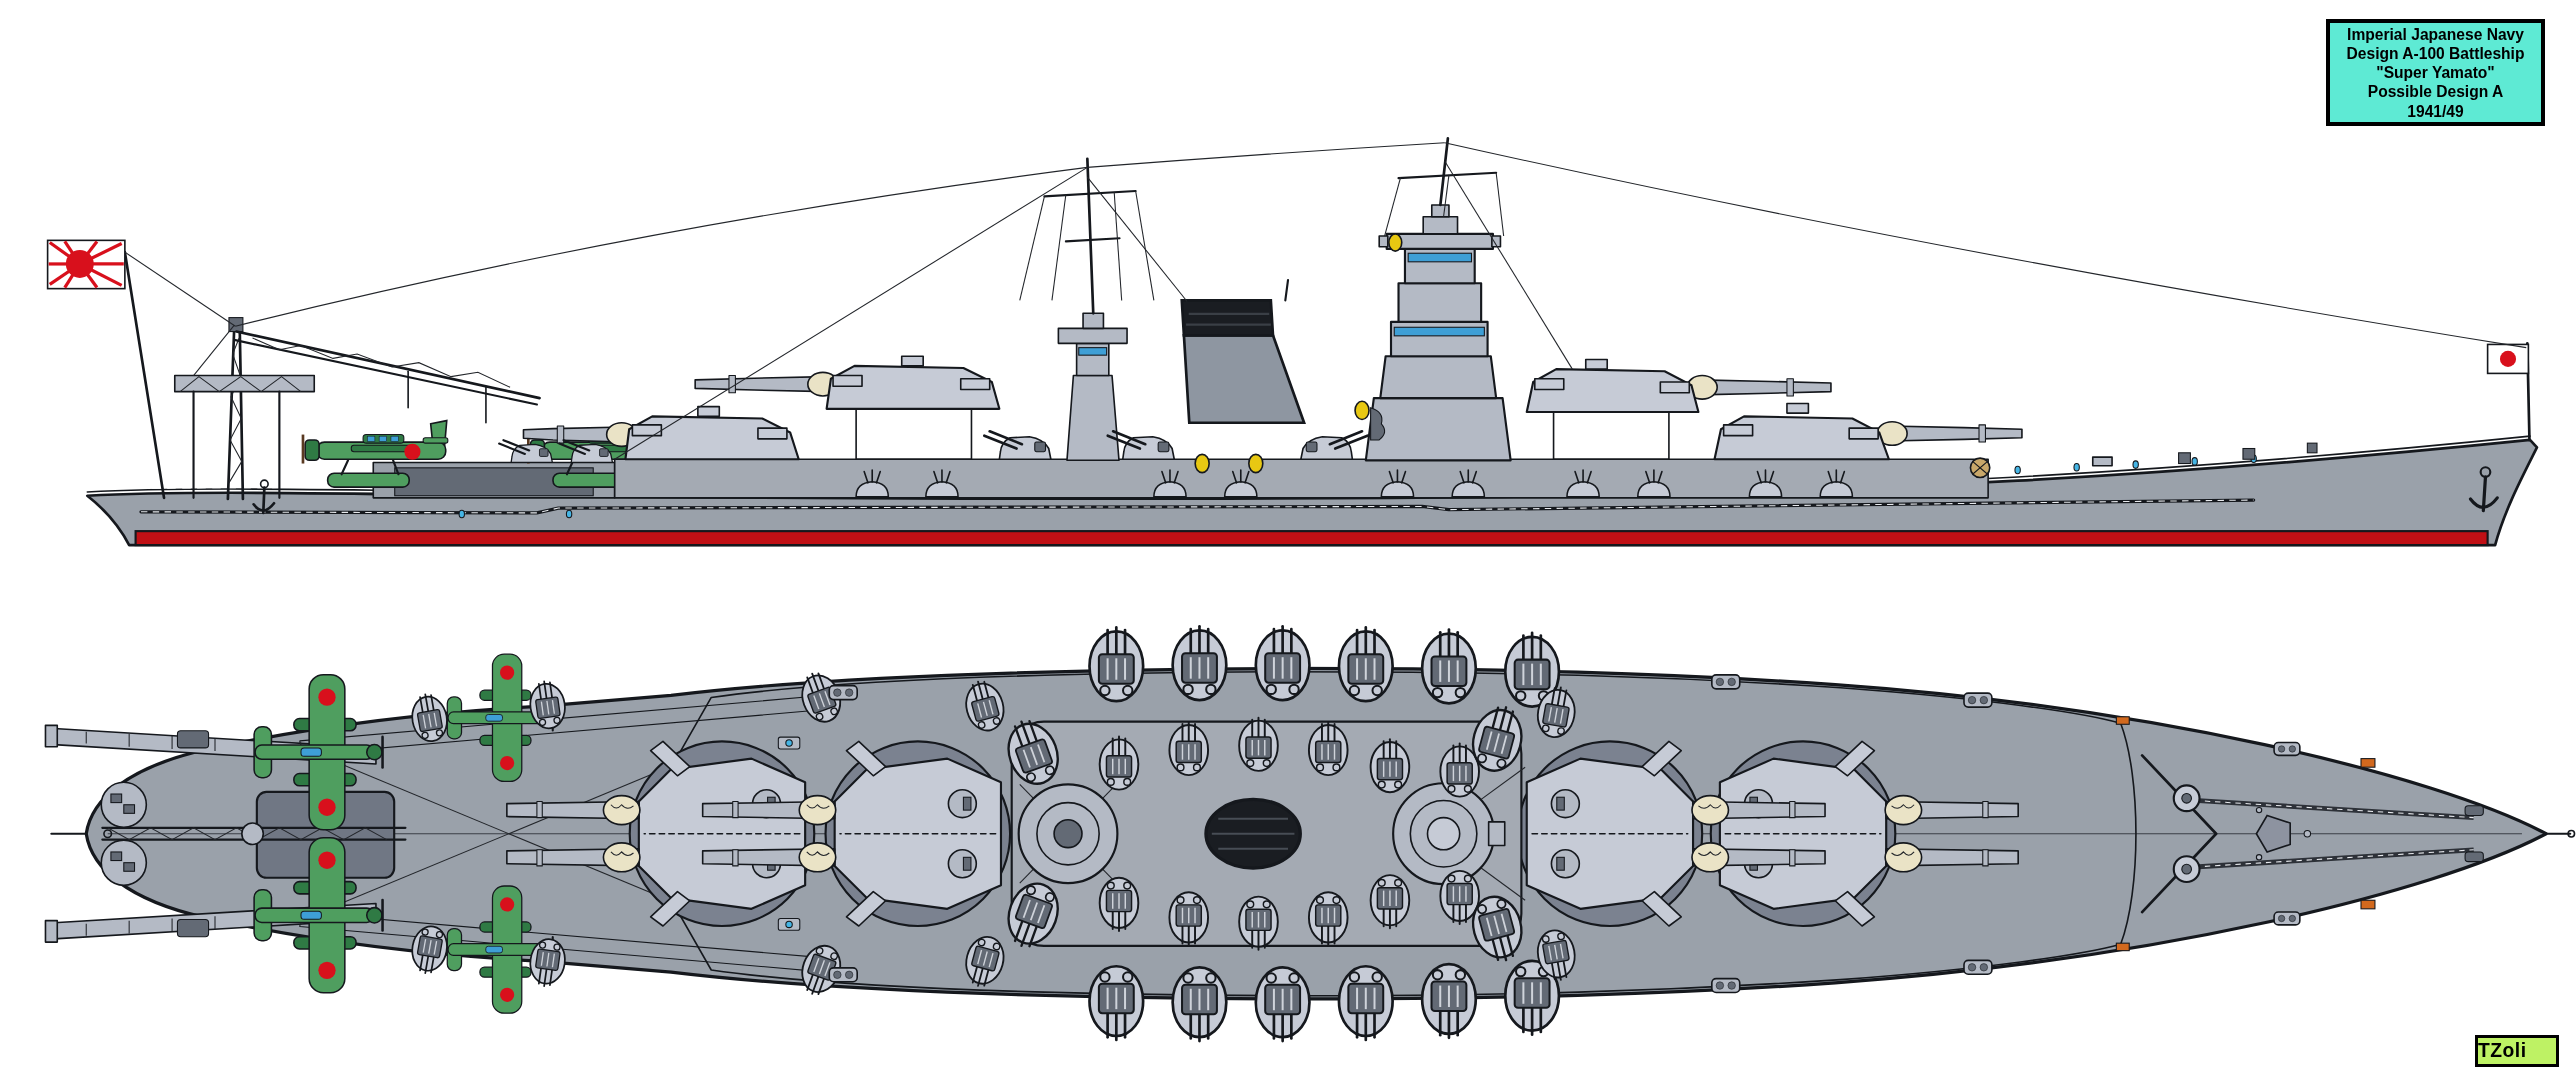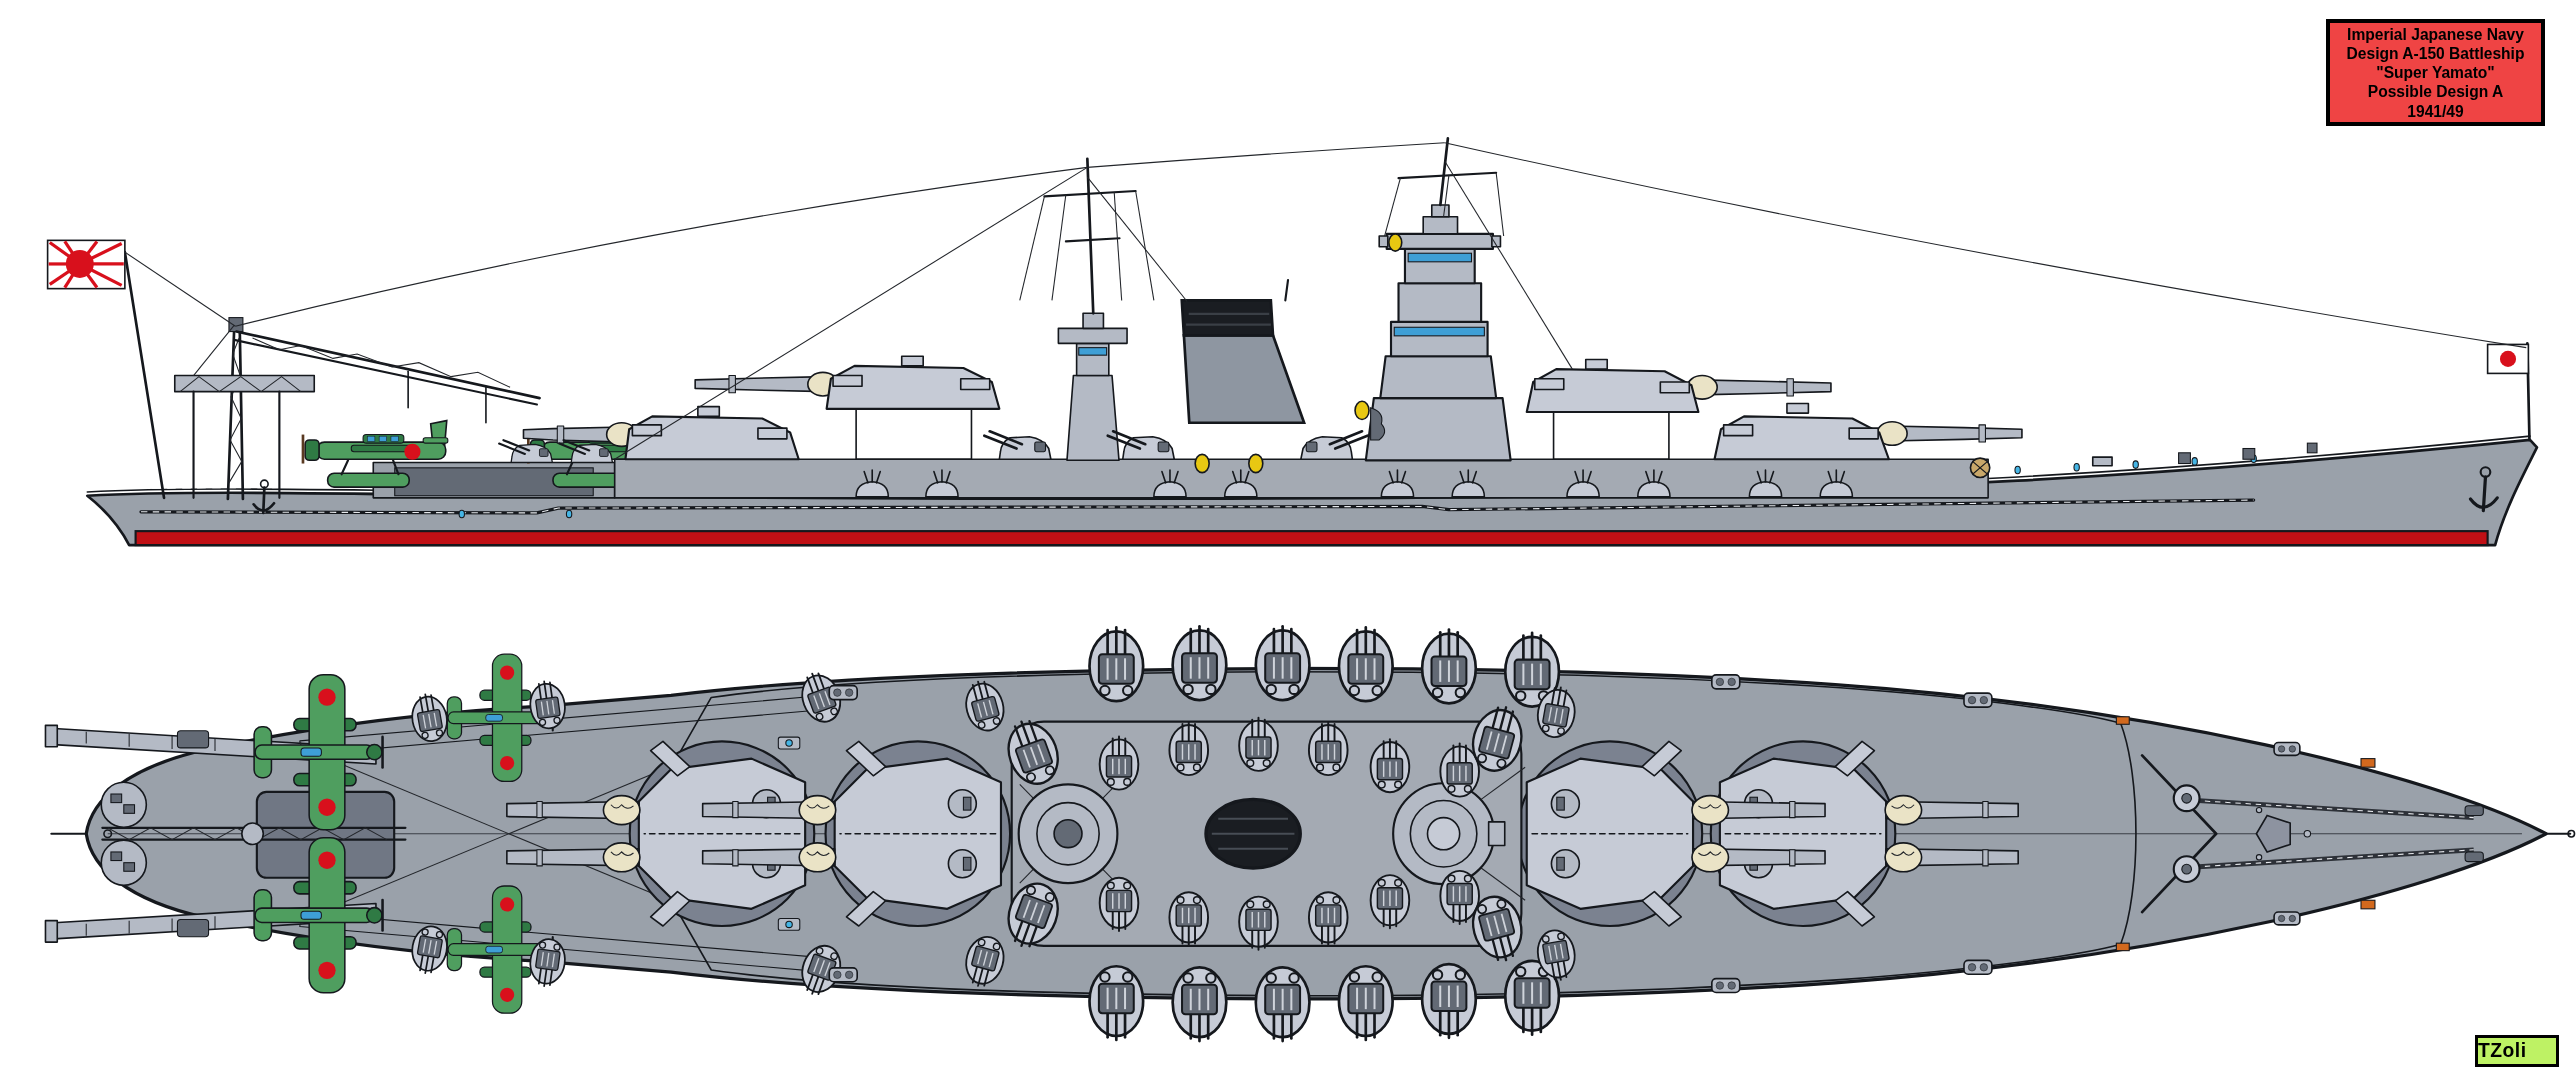--- a/index.html
+++ b/index.html
@@ -19,21 +19,21 @@
   .org{fill:var(--catapult_orange);stroke:var(--outline);}
   .grn{fill:var(--aircraft_green);stroke:var(--outline);}
   .grnD{fill:var(--aircraft_green_dark);stroke:var(--outline);}
   .cream{fill:var(--bloomer_cream);stroke:var(--outline);}
   .yel{fill:var(--searchlight_yellow);stroke:var(--outline);}
   .blu{fill:var(--window_blue);stroke:var(--outline);}
   .pblu{fill:var(--porthole_blue);stroke:var(--outline);}
   .wht{fill:#ffffff;stroke:var(--outline);}
   .rdl{fill:var(--roundel_red);stroke:none;}
   .title-box{position:absolute;left:2326px;top:19.3px;width:211px;height:99px;
-    border:4.8px solid #000;background:#ef4444;display:flex;flex-direction:column;
+    border:4.8px solid #000;background:#5eead4;display:flex;flex-direction:column;
     justify-content:center;text-align:center;}
   .title-box div{font-size:15.6px;font-weight:bold;line-height:19.3px;color:#000;}
   .sig-box{position:absolute;left:2475px;top:1035px;width:78px;height:26px;
     border:3.8px solid #000;background:#bef264;display:flex;align-items:center;justify-content:flex-start;}
   .sig-box span{font-size:19.3px;font-weight:bold;letter-spacing:0.5px;color:#000;}
 </style>
 </head>
 <body>
 
 <div class="page">
@@ -589,21 +589,21 @@
       <g>
             <rect class="sup" x="1450" y="1712" width="40" height="22" rx="4" stroke-width="2"></rect>
             <circle class="pblu" cx="1470" cy="1723" r="6" stroke-width="2"></circle>
           </g>
     </g>
   </g>
 </svg>
 
 <div class="title-box">
   <div>Imperial Japanese Navy</div>
-  <div>Design A-150 Battleship</div>
+  <div>Design A-100 Battleship</div>
   <div>"Super Yamato"</div>
   <div>Possible Design A</div>
   <div>1941/49</div>
 </div>
 
 <div class="sig-box">
   <span>TZoli</span>
 </div>
 
 </div>

